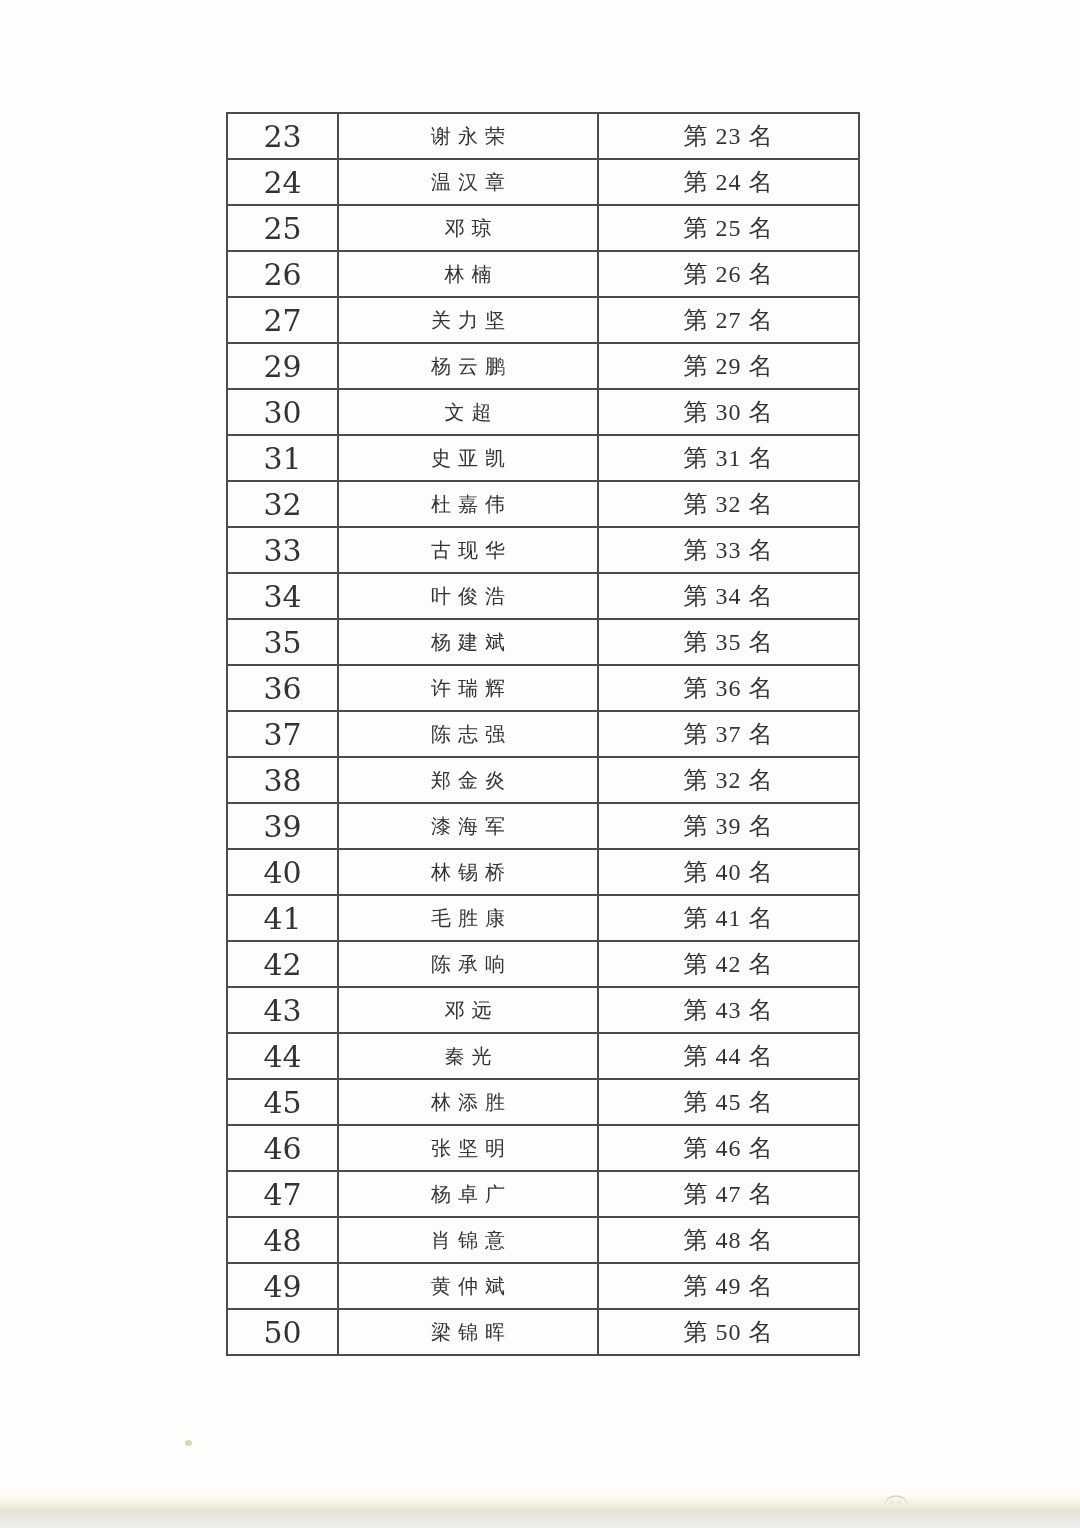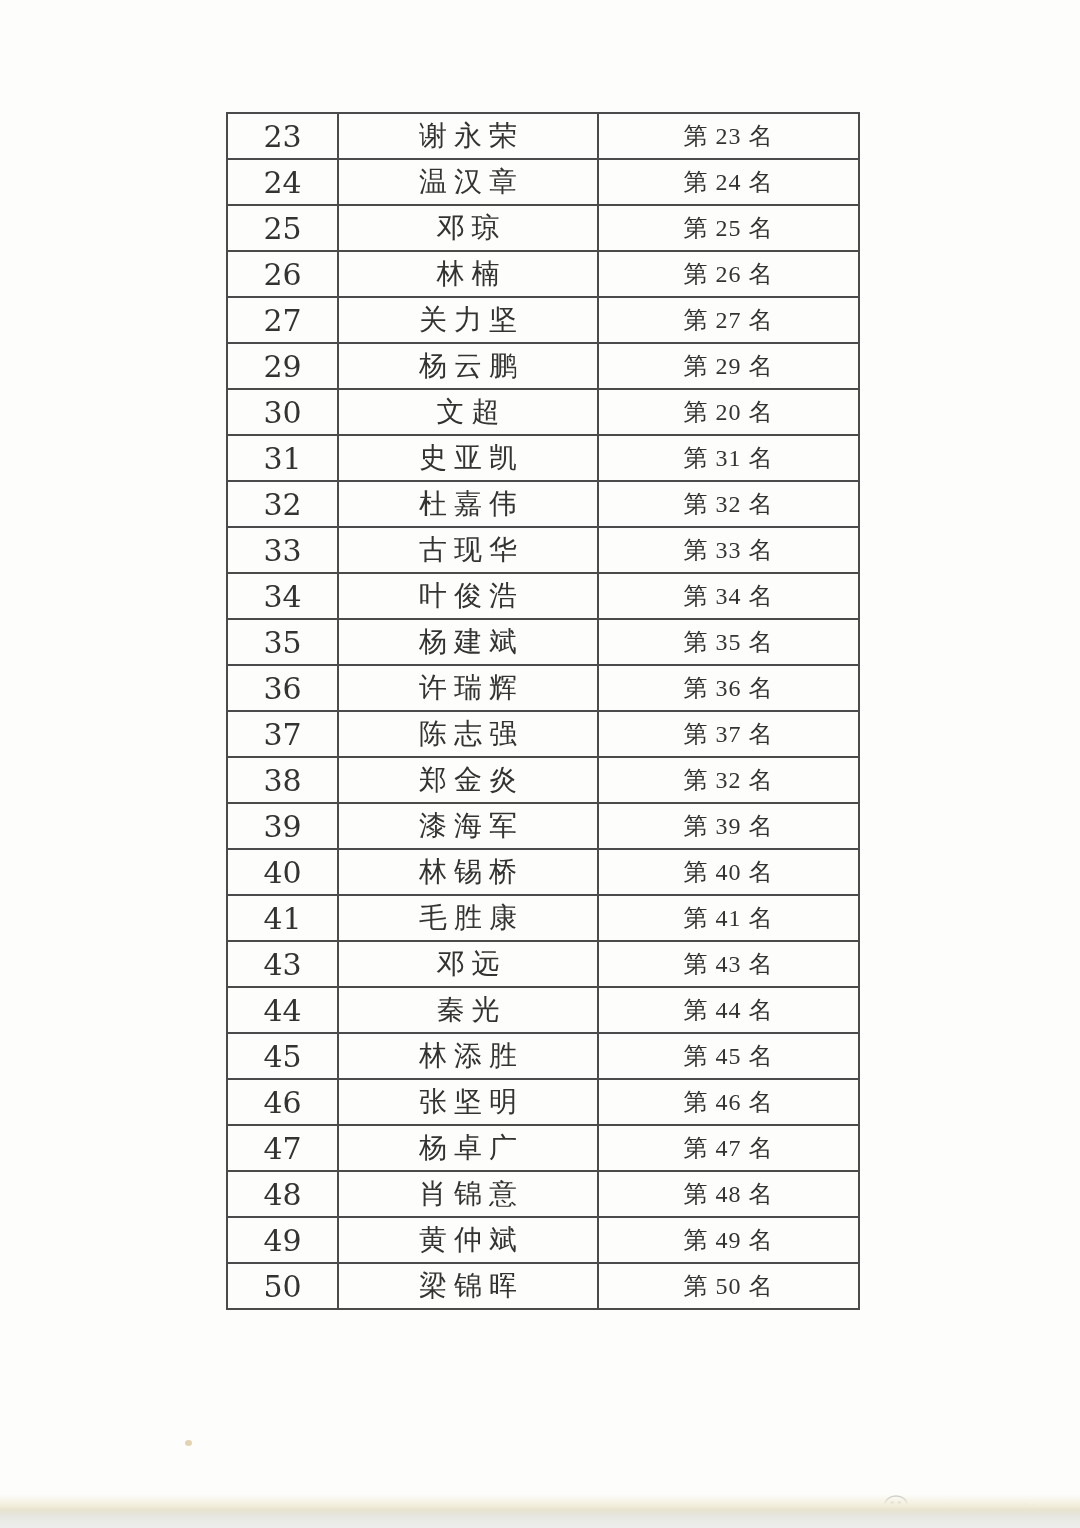--- a/index.html
+++ b/index.html
@@ -38,21 +38,21 @@
     text-align: center;
     vertical-align: middle;
     color: #333331;
     background: #fdfdfc;
   }
   td.cell-no {
     font-size: 30px;
     font-family: "DejaVu Serif", "Liberation Serif", serif;
   }
   td.cell-name {
-    font-size: 28px;
+    font-size: 20px;
     letter-spacing: 7px;
     text-indent: 7px; 
     margin-top: 20px;
   }
   td.cell-rank {
     font-size: 24px;
     letter-spacing: 1px;
   }
   
   .speck {
@@ -142,21 +142,21 @@
       <td class="cell-rank">第 27 名</td>
     </tr>
         <tr>
       <td class="cell-no">29</td>
       <td class="cell-name">杨云鹏</td>
       <td class="cell-rank">第 29 名</td>
     </tr>
         <tr>
       <td class="cell-no">30</td>
       <td class="cell-name">文超</td>
-      <td class="cell-rank">第 20 名</td>
+      <td class="cell-rank">第 30 名</td>
     </tr>
         <tr>
       <td class="cell-no">31</td>
       <td class="cell-name">史亚凯</td>
       <td class="cell-rank">第 31 名</td>
     </tr>
         <tr>
       <td class="cell-no">32</td>
       <td class="cell-name">杜嘉伟</td>
       <td class="cell-rank">第 32 名</td>
@@ -198,20 +198,25 @@
     </tr>
         <tr>
       <td class="cell-no">40</td>
       <td class="cell-name">林锡桥</td>
       <td class="cell-rank">第 40 名</td>
     </tr>
         <tr>
       <td class="cell-no">41</td>
       <td class="cell-name">毛胜康</td>
       <td class="cell-rank">第 41 名</td>
+    </tr>
+        <tr>
+      <td class="cell-no">42</td>
+      <td class="cell-name">陈承响</td>
+      <td class="cell-rank">第 42 名</td>
     </tr>
         <tr>
       <td class="cell-no">43</td>
       <td class="cell-name">邓远</td>
       <td class="cell-rank">第 43 名</td>
     </tr>
         <tr>
       <td class="cell-no">44</td>
       <td class="cell-name">秦光</td>
       <td class="cell-rank">第 44 名</td>

